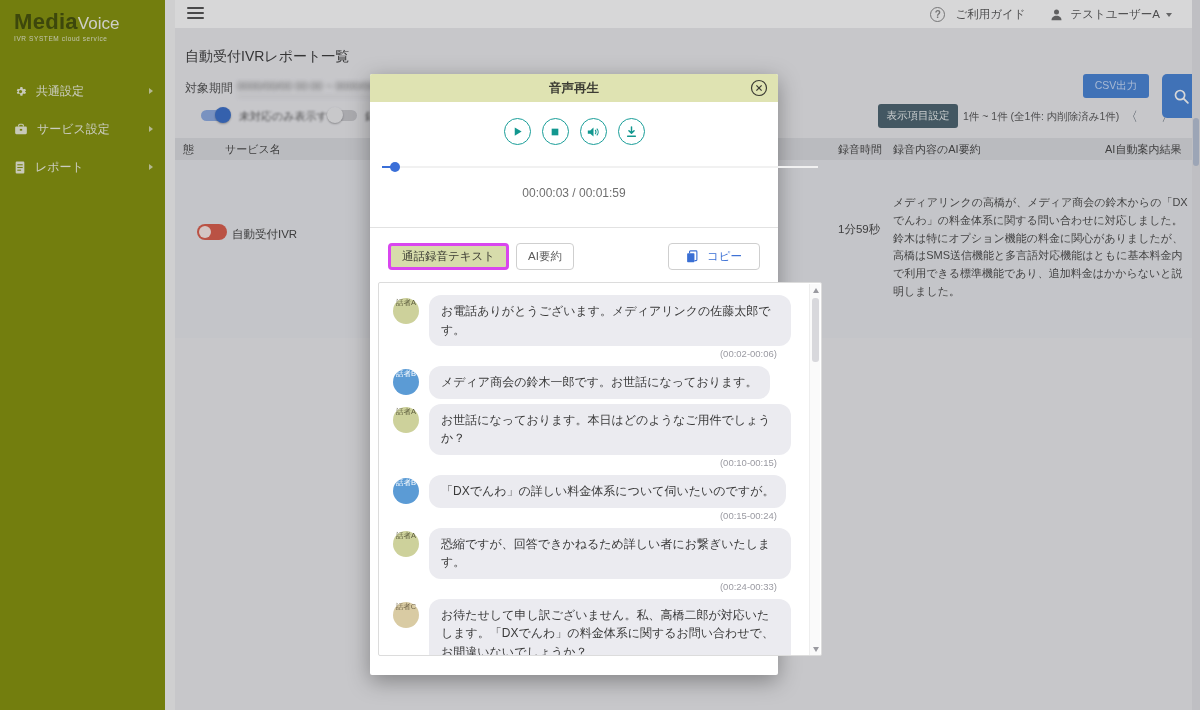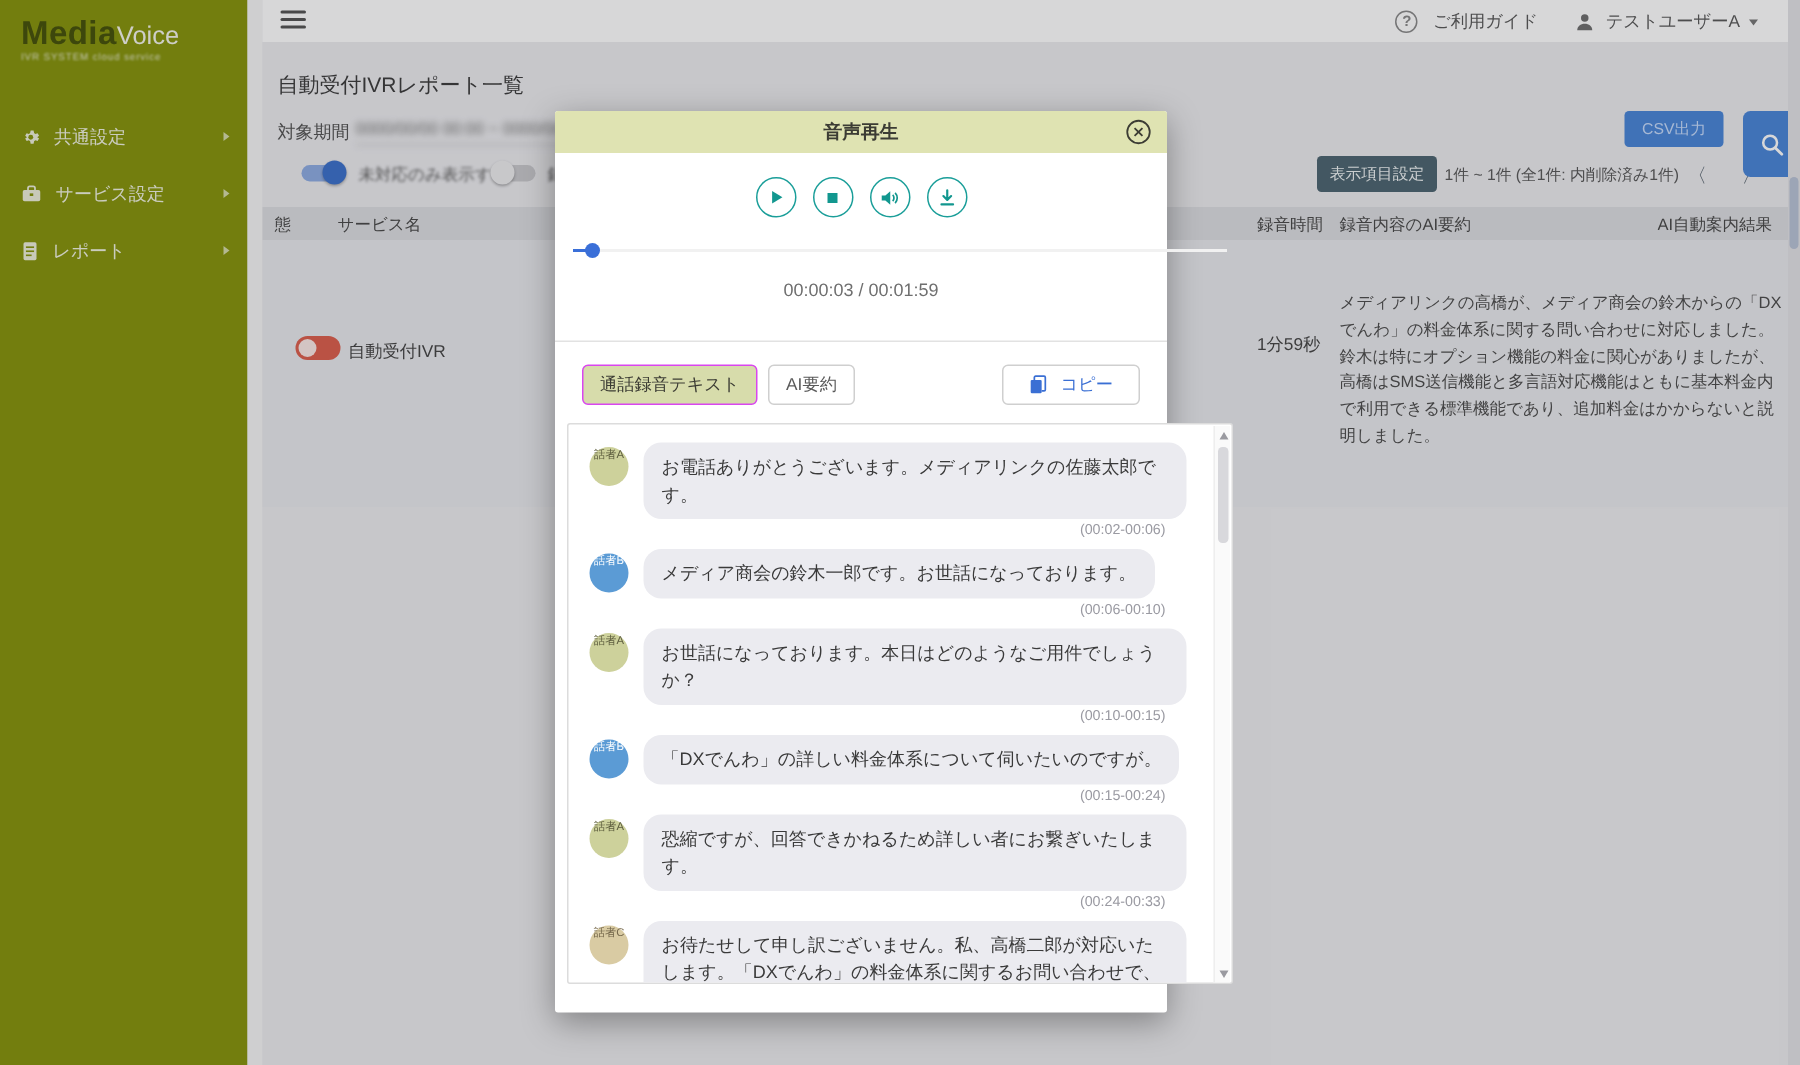--- a/index.html
+++ b/index.html
@@ -80,21 +80,21 @@
   .pbtn { width:27px; height:27px; border-radius:50%; border:1.6px solid #1a9e99; background:#fff; cursor:pointer; display:flex; align-items:center; justify-content:center; padding:0; }
   .slider { position:absolute; left:12px; top:88px; width:436px; height:10px; cursor:pointer; }
   .slider .track { position:absolute; left:0; top:4px; width:100%; height:2px; background:#f1f1f1; }
   .slider .fill { position:absolute; left:0; top:4px; width:12px; height:2px; background:#3a6fd8; }
   .slider .thumb { position:absolute; left:8px; top:0; width:10px; height:10px; border-radius:50%; background:#3a6fd8; }
   .time { position:absolute; left:0; top:112px; width:100%; text-align:center; font-size:12px; color:#6f6f6f; }
   .pdivider { position:absolute; left:0; top:153px; width:100%; height:1px; background:#e2e2e2; }
 
   .tabs { position:absolute; left:18px; top:169px; display:flex; gap:7px; }
   .tab { height:27px; padding:0 11px; font-size:11.5px; border-radius:4px; cursor:pointer; font-family:inherit; display:flex; align-items:center; }
-  .tab.active { background:#d7dcab; border:1px solid #d946ef; color:#3c3c34; }
+  .tab.active { background:#d7dcab; border:3px solid #d946ef; color:#3c3c34; }
   .tab.inactive { background:#fff; border:1px solid #cfcfcf; color:#5a5a5a; }
   .copy-btn { position:absolute; right:18px; top:169px; width:92px; height:27px; background:#fff; border:1px solid #cfcfcf; border-radius:4px; color:#3a6fd4; font-size:11.5px; cursor:pointer; font-family:inherit; display:flex; align-items:center; justify-content:center; gap:9px; }
 
   .transcript { position:absolute; left:8px; top:208px; width:444px; height:374px; border:1px solid #dcdcdc; border-radius:2px; background:#fff; overflow:hidden; }
   .t-inner { padding:12px 30px 6px 14px; }
   .msg { display:flex; gap:10px; margin-bottom:5px; }
   .avatar { flex:0 0 26px; width:26px; height:26px; border-radius:50%; font-size:7.5px; display:flex; align-items:flex-start; justify-content:center; margin-top:3px; }
   .avatar.a { background:#cdd19b; color:#5d5d3e; }
   .avatar.b { background:#5b9bd5; color:#ffffff; }
   .avatar.c { background:#d9cba3; color:#73664a; }
@@ -293,21 +293,20 @@
       <div class="mtime">(00:02-00:06)</div>
     </div>
   </div>
 
   <div class="msg">
     <div class="avatar b">
               <span>話者B</span>
             </div>
     <div class="msg-body">
       <div><span class="bubble">メディア商会の鈴木一郎です。お世話になっております。</span></div>
-      <div class="mtime">(00:06-00:10)</div>
     </div>
   </div>
 
   <div class="msg">
     <div class="avatar a">
               <span>話者A</span>
             </div>
     <div class="msg-body">
       <div><span class="bubble">お世話になっております。本日はどのようなご用件でしょうか？</span></div>
       <div class="mtime">(00:10-00:15)</div>

